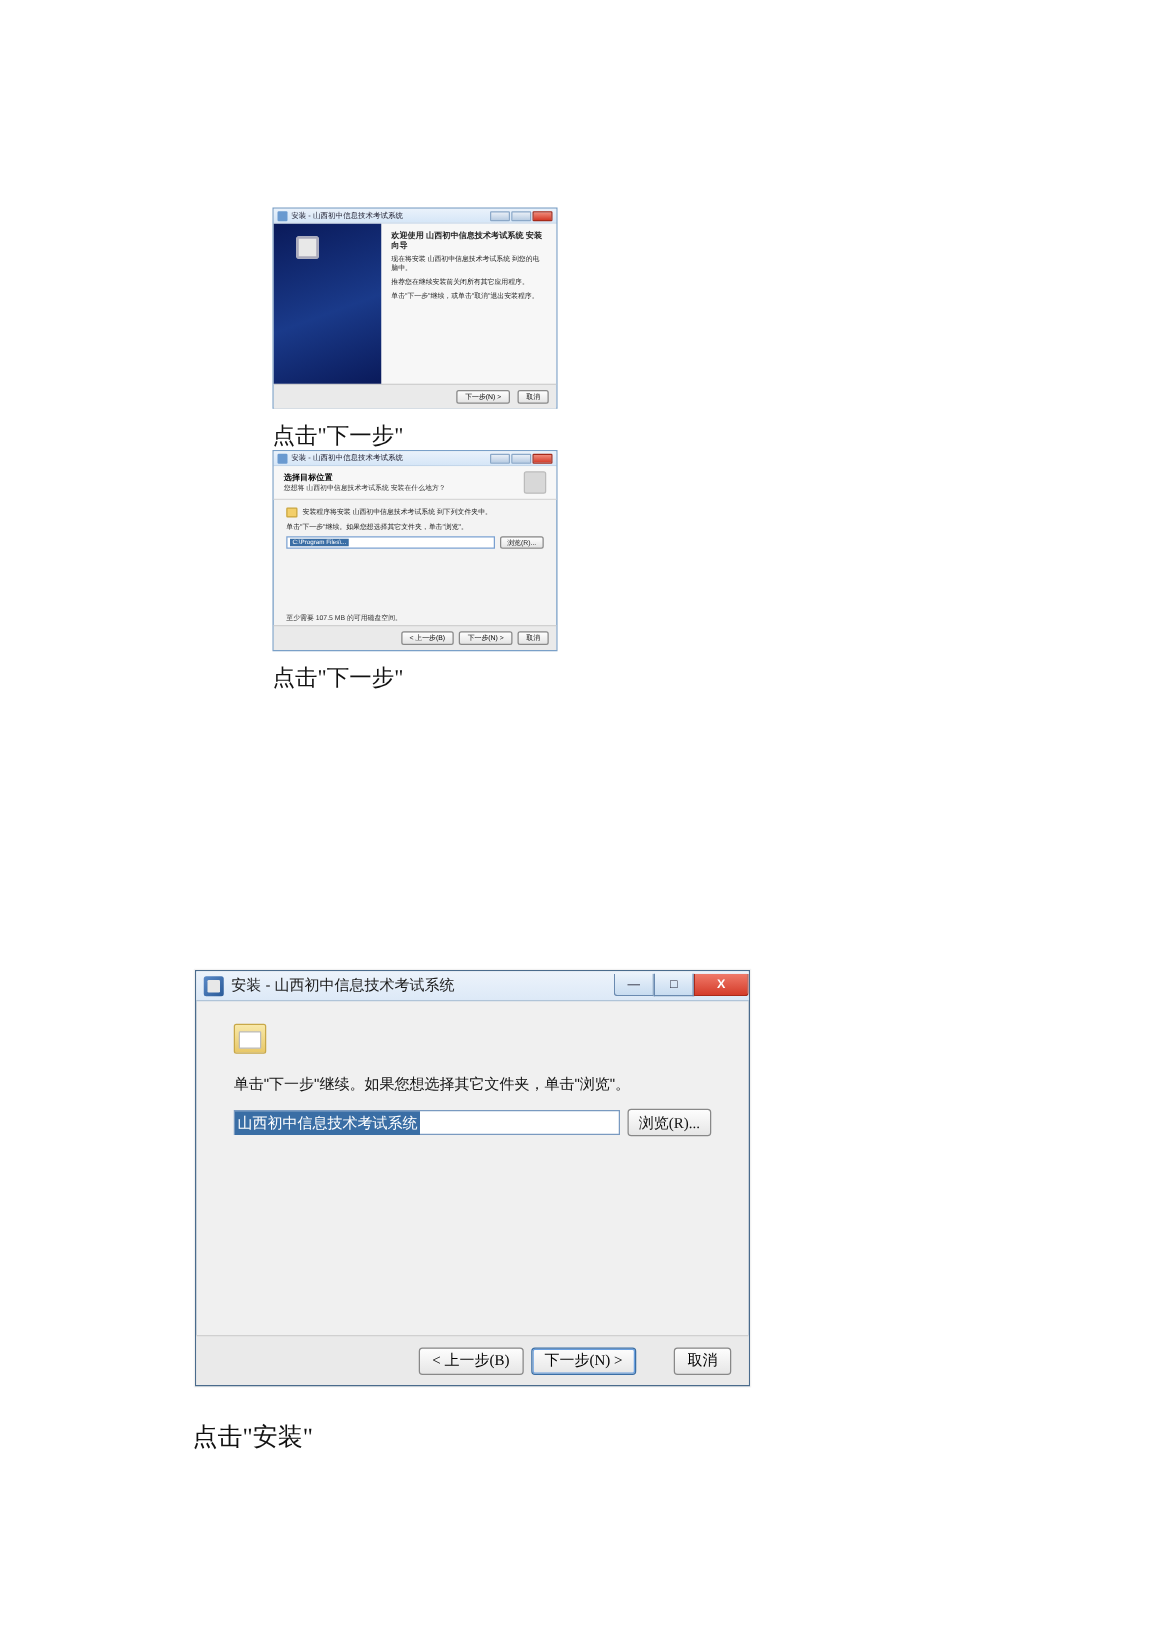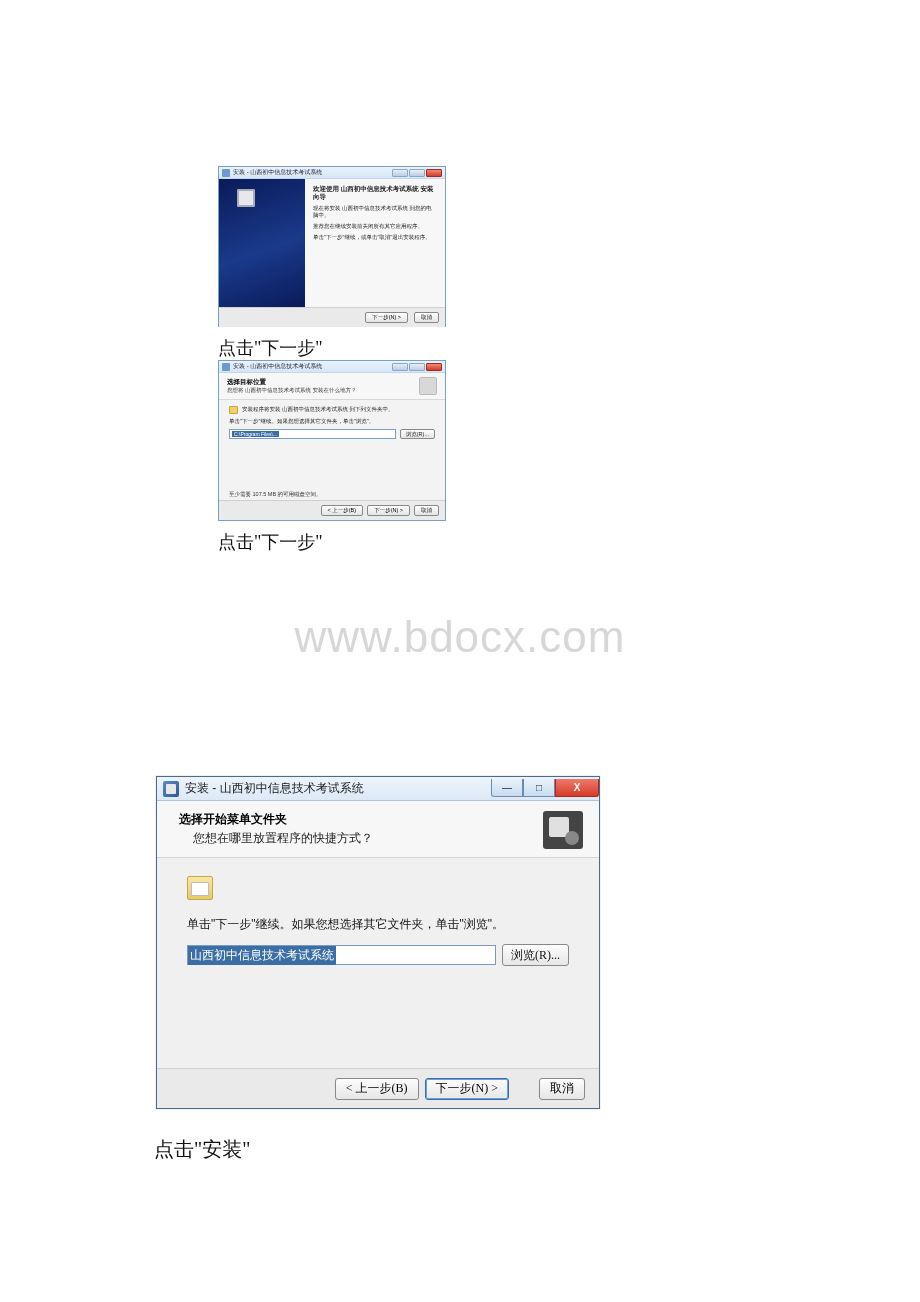--- a/index.html
+++ b/index.html
@@ -334,39 +334,31 @@
     <div class="diskline">至少需要 107.5 MB 的可用磁盘空间。</div>
     <div class="footer">
       <div class="smallbtn">&lt; 上一步(B)</div>
       <div class="smallbtn">下一步(N) &gt;</div>
       <div class="smallbtn">取消</div>
     </div>
   </div>
 
   <div class="caption2">点击"下一步"</div>
 
-  <div class="watermark">www.bdocx.com</div>
 
   <div class="win3">
     <div class="titlebar">
       <div class="icon"></div>
       <div class="title">安装 - 山西初中信息技术考试系统</div>
       <div class="winctrls">
         <div class="winbtn min">—</div>
         <div class="winbtn">□</div>
         <div class="winbtn close">X</div>
       </div>
     </div>
-    <div class="subhead">
-      <div class="txt">
-        <b>选择开始菜单文件夹</b>
-        <span>您想在哪里放置程序的快捷方式？</span>
-      </div>
-      <div class="hicon"></div>
-    </div>
     <div class="inner">
       <div class="line1">
         <div class="foldericon"></div>
       </div>
       <div class="line2">单击"下一步"继续。如果您想选择其它文件夹，单击"浏览"。</div>
       <div class="pathrow">
         <div class="pathinput">
             <span>山西初中信息技术考试系统</span>
           </div>
         <div class="browse">浏览(R)...</div>

